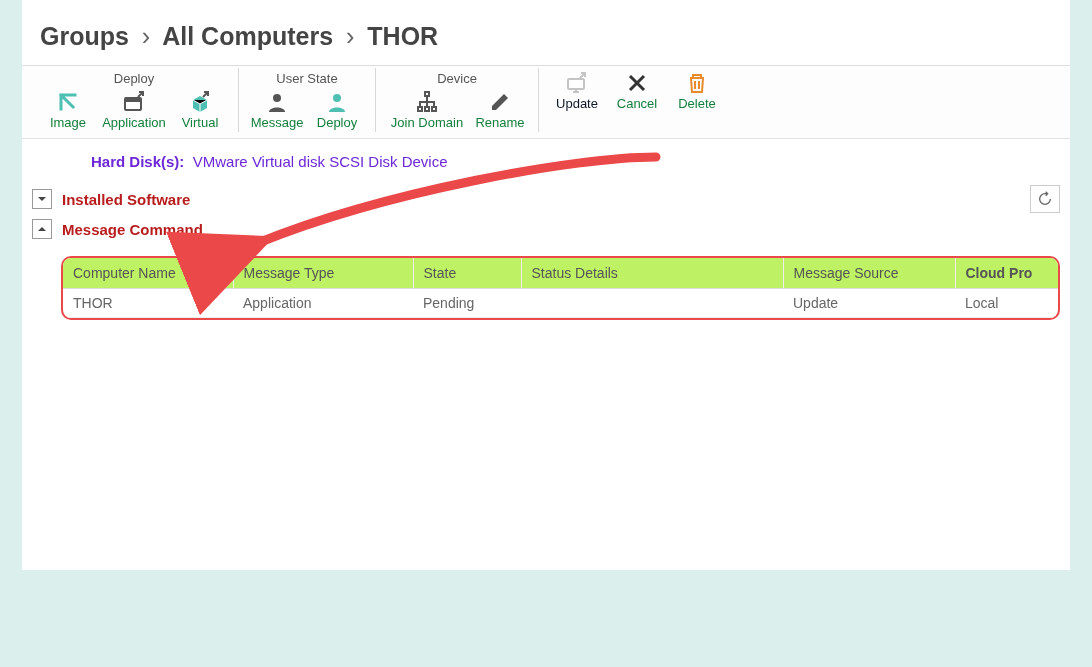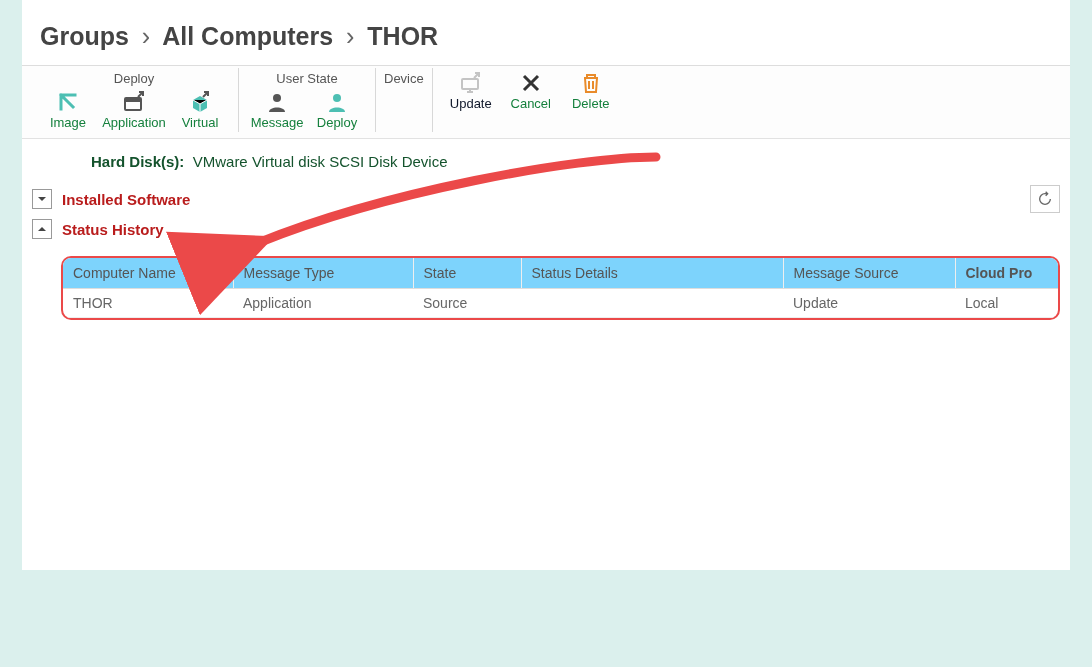--- a/index.html
+++ b/index.html
@@ -59,21 +59,21 @@
     justify-content: center;
   }
   .tool-icon svg { width: 24px; height: 24px; }
   .tool-label { font-size: 13px; color: #15803d; }
   .tool-btn.disabled .tool-label { color: #0f172a; }
   
   .content { padding: 6px 10px 0 10px; position: relative; }
   .hdd-line {
     padding: 8px 0 12px 59px;
     font-size: 15px;
-    color: #14532d;
+    color: #6d28d9;
   }
   .hdd-line b { font-weight: 600; }
   .section {
     display: flex;
     align-items: center;
     padding: 3px 0;
   }
   .expander {
     width: 20px; height: 20px;
     border: 1px solid #999;
@@ -108,21 +108,21 @@
     table-layout: fixed;
   }
   th {
     text-align: left;
     font-weight: 400;
     color: #555;
     padding: 7px 10px;
     border-bottom: 1px solid #ddd;
     border-right: 1px solid #eee;
     font-size: 14px;
-    background: #7dd3fc;
+    background: #bef264;
   }
   th:last-child { border-right: none; font-weight: bold; }
   td {
     padding: 6px 10px;
     color: #666;
     font-size: 14px;
     border-bottom: 1px solid #eee;
   }
   .col-cn { width: 170px; }
   .col-mt { width: 180px; }
@@ -215,20 +215,42 @@
                 <path d="M4 22 C4 16 20 16 20 22 Z" fill="#4dbfb3"></path>
               </svg>
           </div>
           <div class="tool-label">Deploy</div>
         </div>
       </div>
     </div>
 
     <div class="tool-group">
       <div class="tool-group-label">Device</div>
+      <div class="tool-buttons">
+        <div class="tool-btn" style="width:86px">
+          <div class="tool-icon">
+            <svg viewBox="0 0 24 24">
+                <rect x="10" y="2" width="4" height="4" fill="none" stroke="#555" stroke-width="2"></rect>
+                <rect x="3" y="17" width="4" height="4" fill="none" stroke="#555" stroke-width="2"></rect>
+                <rect x="10" y="17" width="4" height="4" fill="none" stroke="#555" stroke-width="2"></rect>
+                <rect x="17" y="17" width="4" height="4" fill="none" stroke="#555" stroke-width="2"></rect>
+                <path d="M12 6 L12 12 M5 17 L5 12 L19 12 L19 17 M12 12 L12 17" stroke="#555" stroke-width="2" fill="none"></path>
+              </svg>
+          </div>
+          <div class="tool-label">Join Domain</div>
+        </div>
+        <div class="tool-btn narrow">
+          <div class="tool-icon">
+            <svg viewBox="0 0 24 24">
+                <path d="M4 20 L4 16 L16 4 L20 8 L8 20 Z" fill="#555"></path>
+              </svg>
+          </div>
+          <div class="tool-label">Rename</div>
+        </div>
+      </div>
     </div>
 
     <div class="tool-group">
       <div class="tool-buttons">
         <div class="tool-btn narrow disabled">
           <div class="tool-icon">
             <svg viewBox="0 0 24 24">
                 <rect x="3" y="8" width="16" height="10" rx="1" fill="none" stroke="#c4c4c4" stroke-width="2"></rect>
                 <path d="M8 21 L14 21 M11 18 L11 21" stroke="#c4c4c4" stroke-width="2"></path>
                 <path d="M16 2 L20 2 L20 6 M20 2 L15 7" stroke="#c4c4c4" stroke-width="2" fill="none"></path>
@@ -278,21 +300,21 @@
           </svg>
       </div>
     </div>
 
     <div class="section" style="position:relative">
       <div class="expander">
         <svg viewBox="0 0 10 10">
             <path d="M1 7 L5 3 L9 7 Z"></path>
           </svg>
       </div>
-      <div class="section-title">Status History</div>
+      <div class="section-title">Message Command</div>
     </div>
 
     <div class="arrow-annot">
       <svg width="460" height="110">
         <defs>
           <marker id="ah" markerWidth="12" markerHeight="12" refX="3" refY="6" orient="auto">
             <path d="M12 1 L1 6 L12 11 Z" fill="#eb4949"></path>
           </marker>
         </defs>
         <path d="M440 6 C 360 6, 170 40, 42 92" stroke="#eb4949" stroke-width="9" fill="none" marker-end="url(#ah)" stroke-linecap="round"></path>
@@ -316,21 +338,21 @@
             <th>State</th>
             <th>Status Details</th>
             <th>Message Source</th>
             <th>Cloud Pro</th>
           </tr>
         </thead>
         <tbody>
           <tr>
             <td>THOR</td>
             <td>Application</td>
-            <td>Source</td>
+            <td>Pending</td>
             <td></td>
             <td>Update</td>
             <td>Local</td>
           </tr>
         </tbody>
       </table>
     </div>
     <div class="below-table"></div>
 
   </div>

